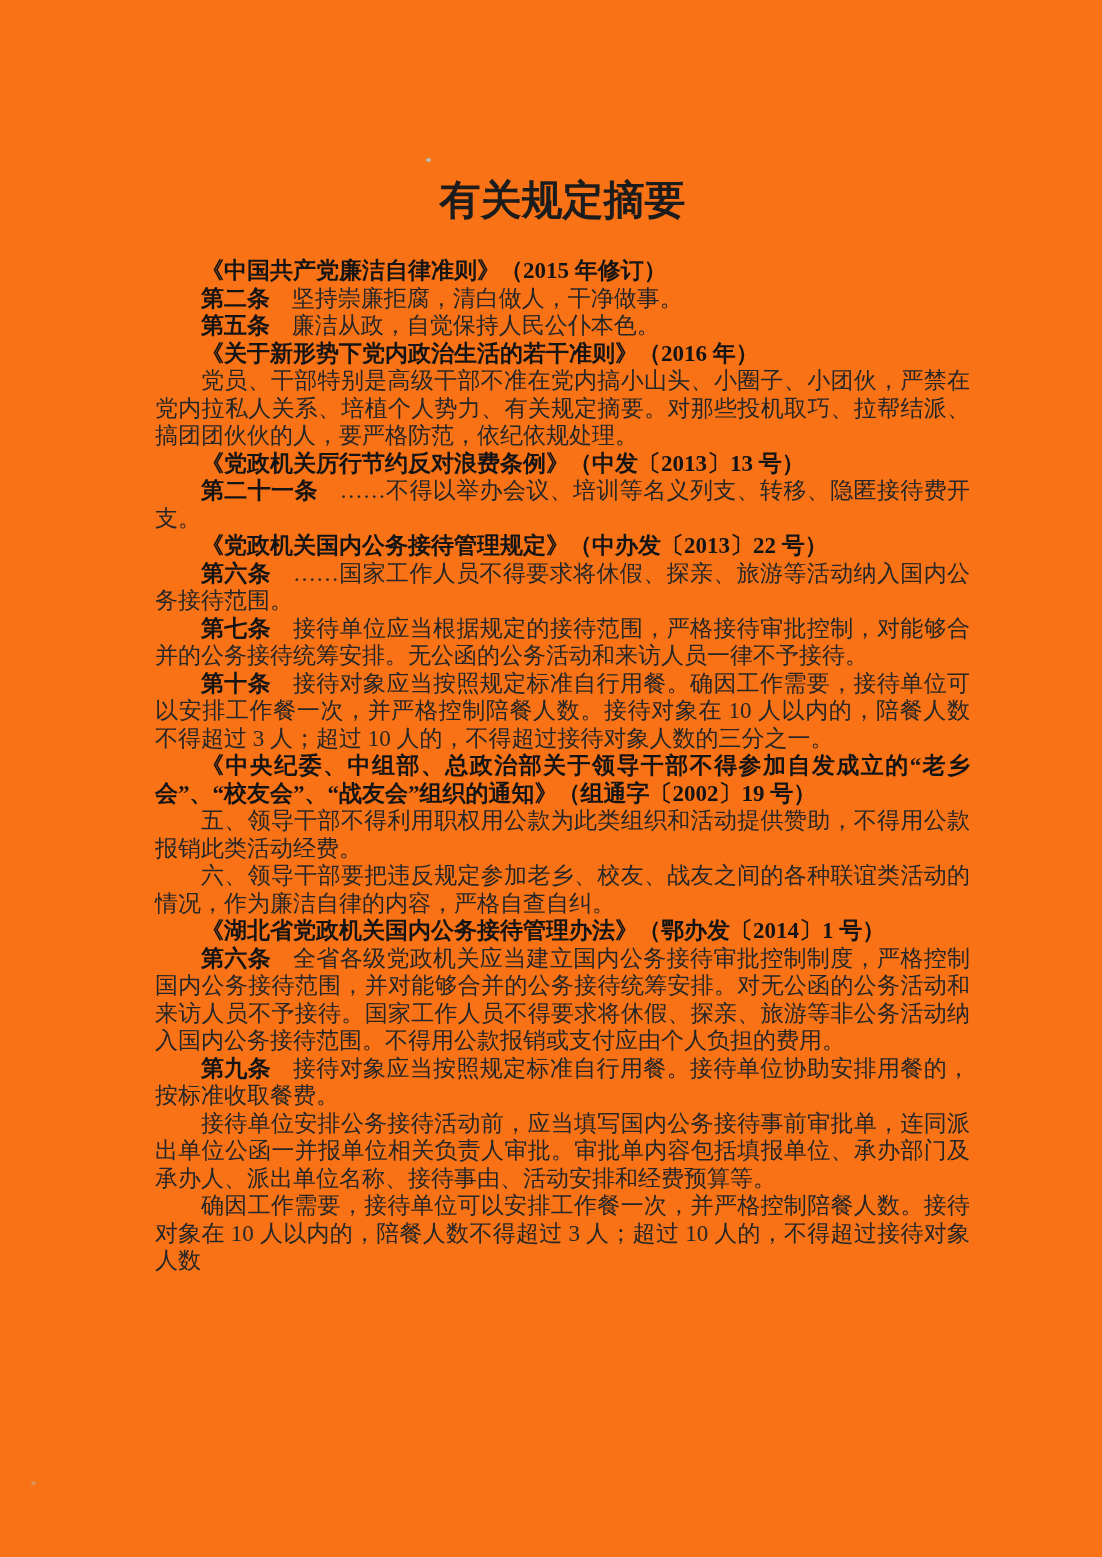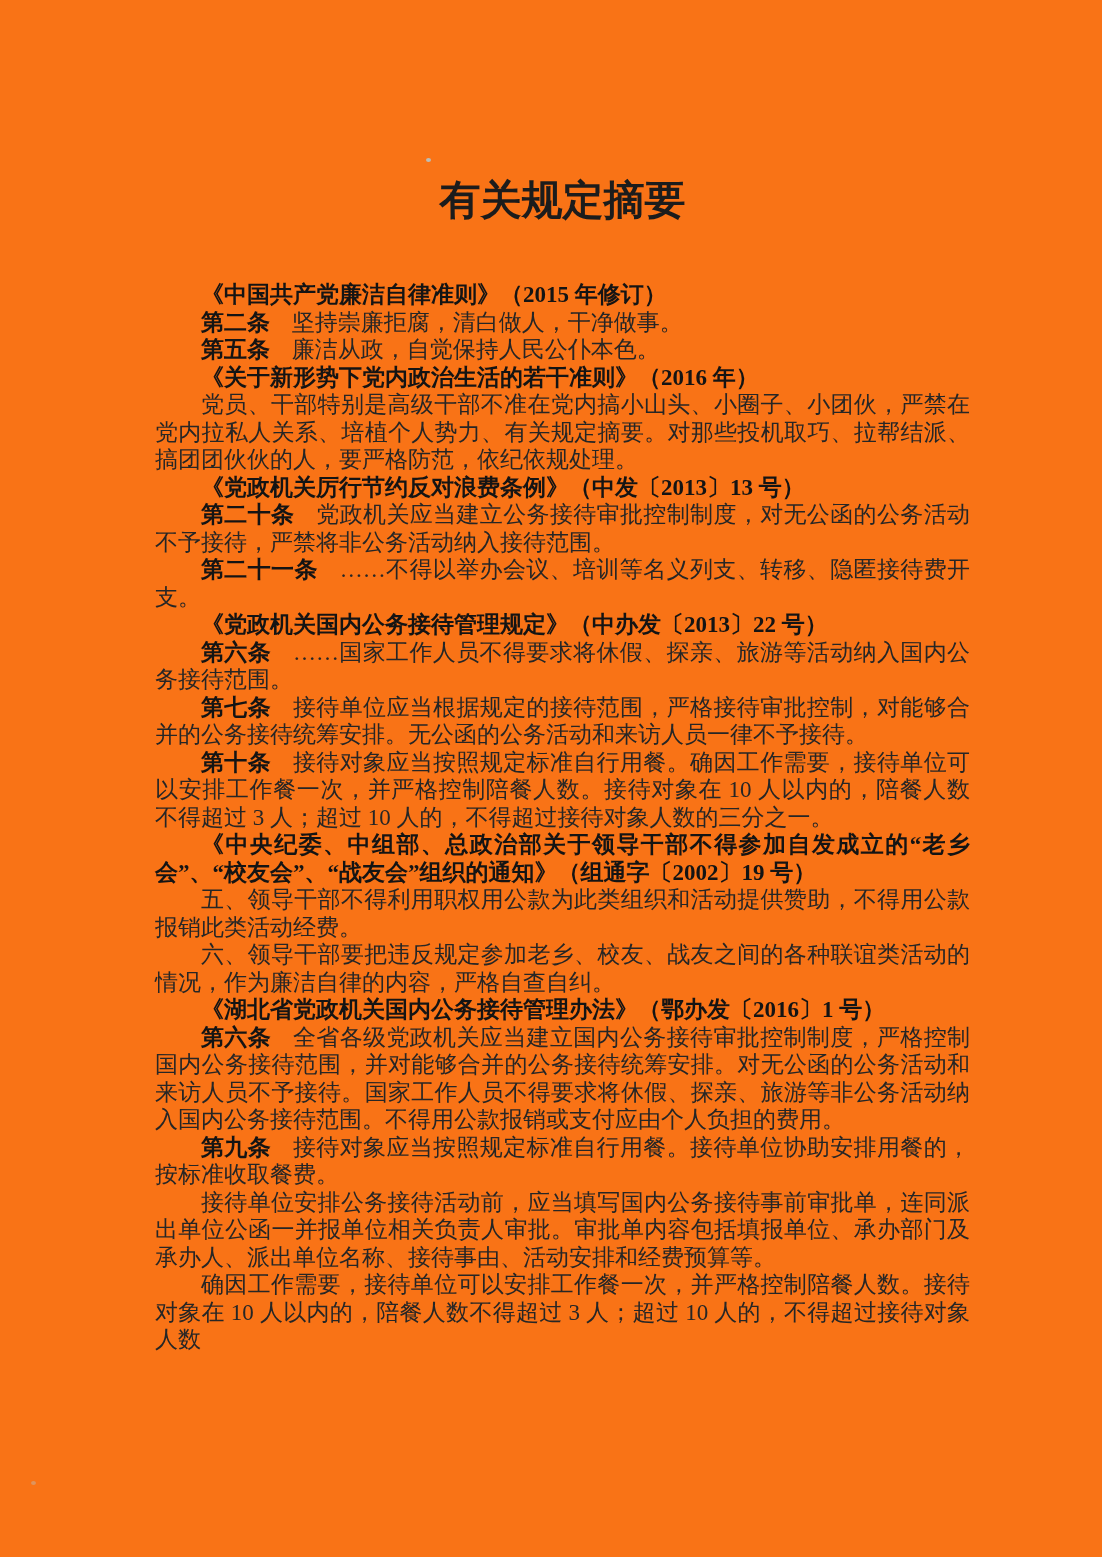--- a/index.html
+++ b/index.html
@@ -22,21 +22,21 @@
   }
   .title {
     margin: 0;
     font-size: 41px;
     font-weight: 600;
     line-height: 1.2;
     text-align: center;
     color: #1c1c1c;
   }
   .document-body {
-    margin-top: 56px;
+    margin-top: 32px;
   }
   .para {
     margin: 0;
     font-size: 23px;
     line-height: 27.5px;
     text-align: justify;
     text-indent: 2em;
     color: #262626;
   }
   .para.heading {
@@ -65,28 +65,27 @@
   <span class="speck speck-1"></span>
   <span class="speck speck-2"></span>
   <h1 class="title">有关规定摘要</h1>
   <div class="document-body">
       <p class="para heading"><span>《中国共产党廉洁自律准则》（2015 年修订）</span></p>
       <p class="para article"><b class="article-label">第二条</b><span>坚持崇廉拒腐，清白做人，干净做事。</span></p>
       <p class="para article"><b class="article-label">第五条</b><span>廉洁从政，自觉保持人民公仆本色。</span></p>
       <p class="para heading"><span>《关于新形势下党内政治生活的若干准则》（2016 年）</span></p>
       <p class="para plain"><span>党员、干部特别是高级干部不准在党内搞小山头、小圈子、小团伙，严禁在党内拉私人关系、培植个人势力、有关规定摘要。对那些投机取巧、拉帮结派、搞团团伙伙的人，要严格防范，依纪依规处理。</span></p>
       <p class="para heading"><span>《党政机关厉行节约反对浪费条例》（中发〔2013〕13 号）</span></p>
-      <p class="para article"><b class="article-label">第二十条</b><span>党政机关应当建立公务接待审批控制制度，对无公函的公务活动不予接待，严禁将非公务活动纳入接待范围。</span></p>
       <p class="para article"><b class="article-label">第二十一条</b><span>……不得以举办会议、培训等名义列支、转移、隐匿接待费开支。</span></p>
       <p class="para heading"><span>《党政机关国内公务接待管理规定》（中办发〔2013〕22 号）</span></p>
       <p class="para article"><b class="article-label">第六条</b><span>……国家工作人员不得要求将休假、探亲、旅游等活动纳入国内公务接待范围。</span></p>
       <p class="para article"><b class="article-label">第七条</b><span>接待单位应当根据规定的接待范围，严格接待审批控制，对能够合并的公务接待统筹安排。无公函的公务活动和来访人员一律不予接待。</span></p>
       <p class="para article"><b class="article-label">第十条</b><span>接待对象应当按照规定标准自行用餐。确因工作需要，接待单位可以安排工作餐一次，并严格控制陪餐人数。接待对象在 10 人以内的，陪餐人数不得超过 3 人；超过 10 人的，不得超过接待对象人数的三分之一。</span></p>
       <p class="para heading"><span>《中央纪委、中组部、总政治部关于领导干部不得参加自发成立的“老乡会”、“校友会”、“战友会”组织的通知》（组通字〔2002〕19 号）</span></p>
       <p class="para plain"><span>五、领导干部不得利用职权用公款为此类组织和活动提供赞助，不得用公款报销此类活动经费。</span></p>
       <p class="para plain"><span>六、领导干部要把违反规定参加老乡、校友、战友之间的各种联谊类活动的情况，作为廉洁自律的内容，严格自查自纠。</span></p>
-      <p class="para heading"><span>《湖北省党政机关国内公务接待管理办法》（鄂办发〔2016〕1 号）</span></p>
+      <p class="para heading"><span>《湖北省党政机关国内公务接待管理办法》（鄂办发〔2014〕1 号）</span></p>
       <p class="para article"><b class="article-label">第六条</b><span>全省各级党政机关应当建立国内公务接待审批控制制度，严格控制国内公务接待范围，并对能够合并的公务接待统筹安排。对无公函的公务活动和来访人员不予接待。国家工作人员不得要求将休假、探亲、旅游等非公务活动纳入国内公务接待范围。不得用公款报销或支付应由个人负担的费用。</span></p>
       <p class="para article"><b class="article-label">第九条</b><span>接待对象应当按照规定标准自行用餐。接待单位协助安排用餐的，按标准收取餐费。</span></p>
       <p class="para plain"><span>接待单位安排公务接待活动前，应当填写国内公务接待事前审批单，连同派出单位公函一并报单位相关负责人审批。审批单内容包括填报单位、承办部门及承办人、派出单位名称、接待事由、活动安排和经费预算等。</span></p>
       <p class="para plain"><span>确因工作需要，接待单位可以安排工作餐一次，并严格控制陪餐人数。接待对象在 10 人以内的，陪餐人数不得超过 3 人；超过 10 人的，不得超过接待对象人数</span></p>
     </div>
 </div>
 
 </body></html>

